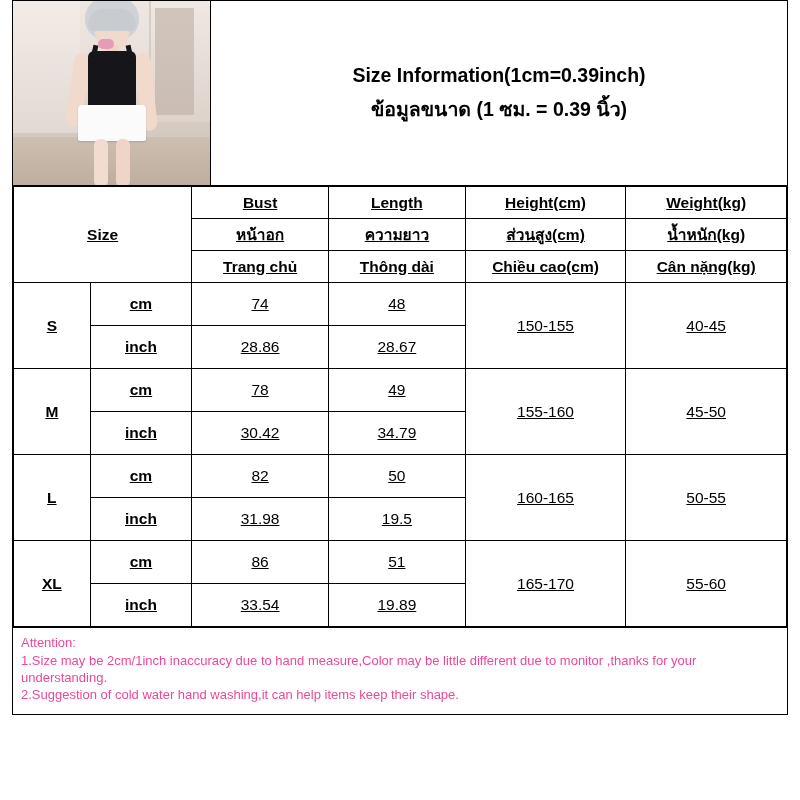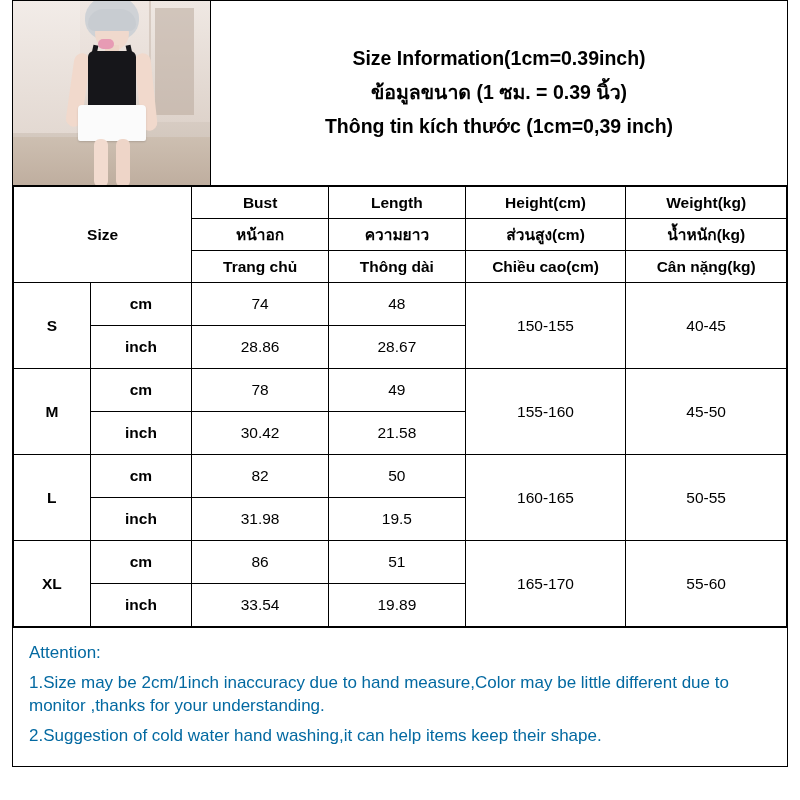--- a/index.html
+++ b/index.html
@@ -164,20 +164,21 @@
     table-layout: fixed;
   }
   table.size-table td {
     border: 1px solid #000;
     text-align: center;
     vertical-align: middle;
     font-size: 15.5px;
     color: #000;
     padding: 2px 3px;
     box-sizing: border-box;
+    text-decoration: underline;
   }
   .col-size { width: 74px; }
   .col-unit { width: 98px; }
   .col-bust { width: 132px; }
   .col-len  { width: 132px; }
   .col-h    { width: 155px; }
   .col-w    { width: 155px; }
 
   .hdr-size {
     font-size: 24px;
@@ -206,24 +207,24 @@
     position: absolute;
     left: 12px;
     top: 627px;
     width: 776px;
     border: 1px solid #000;
     box-sizing: border-box;
     padding: 6px 8px 10px 8px;
     background: #fff;
   }
   .attention p {
-    margin: 8px;
-    font-size: 17px;
+    margin: 0;
+    font-size: 13px;
     line-height: 1.32;
-    color: #0369a1;
+    color: #ec4899;
   }
   .attention p.first { margin-bottom: 1px; }
 </style>
 </head>
 <body>
 
 <div class="page">
 
   <div class="chart">
 
@@ -246,21 +247,20 @@
           <div class="ph-top"></div>
           <div class="ph-bow"></div>
           <div class="ph-skirt"></div>
           <div class="ph-leg-l"></div>
           <div class="ph-leg-r"></div>
         </div>
       </div>
       <div class="title-cell">
         <div class="title-line">Size Information(1cm=0.39inch)</div>
         <div class="title-line">ข้อมูลขนาด (1 ซม. = 0.39 นิ้ว)</div>
-        <div class="title-line">Thông tin kích thước (1cm=0,39 inch)</div>
       </div>
     </div>
 
     <table class="size-table">
       <colgroup>
         <col class="col-size">
         <col class="col-unit">
         <col class="col-bust">
         <col class="col-len">
         <col class="col-h">
@@ -308,21 +308,21 @@
           <td class="size-letter" rowspan="2">M</td>
           <td class="unit-cell">cm</td>
           <td>78</td>
           <td>49</td>
           <td rowspan="2">155-160</td>
           <td rowspan="2">45-50</td>
         </tr>
         <tr class="row-data">
           <td class="unit-cell">inch</td>
           <td>30.42</td>
-          <td>21.58</td>
+          <td>34.79</td>
         </tr>
 
         <tr class="row-data">
           <td class="size-letter" rowspan="2">L</td>
           <td class="unit-cell">cm</td>
           <td>82</td>
           <td>50</td>
           <td rowspan="2">160-165</td>
           <td rowspan="2">50-55</td>
         </tr>

